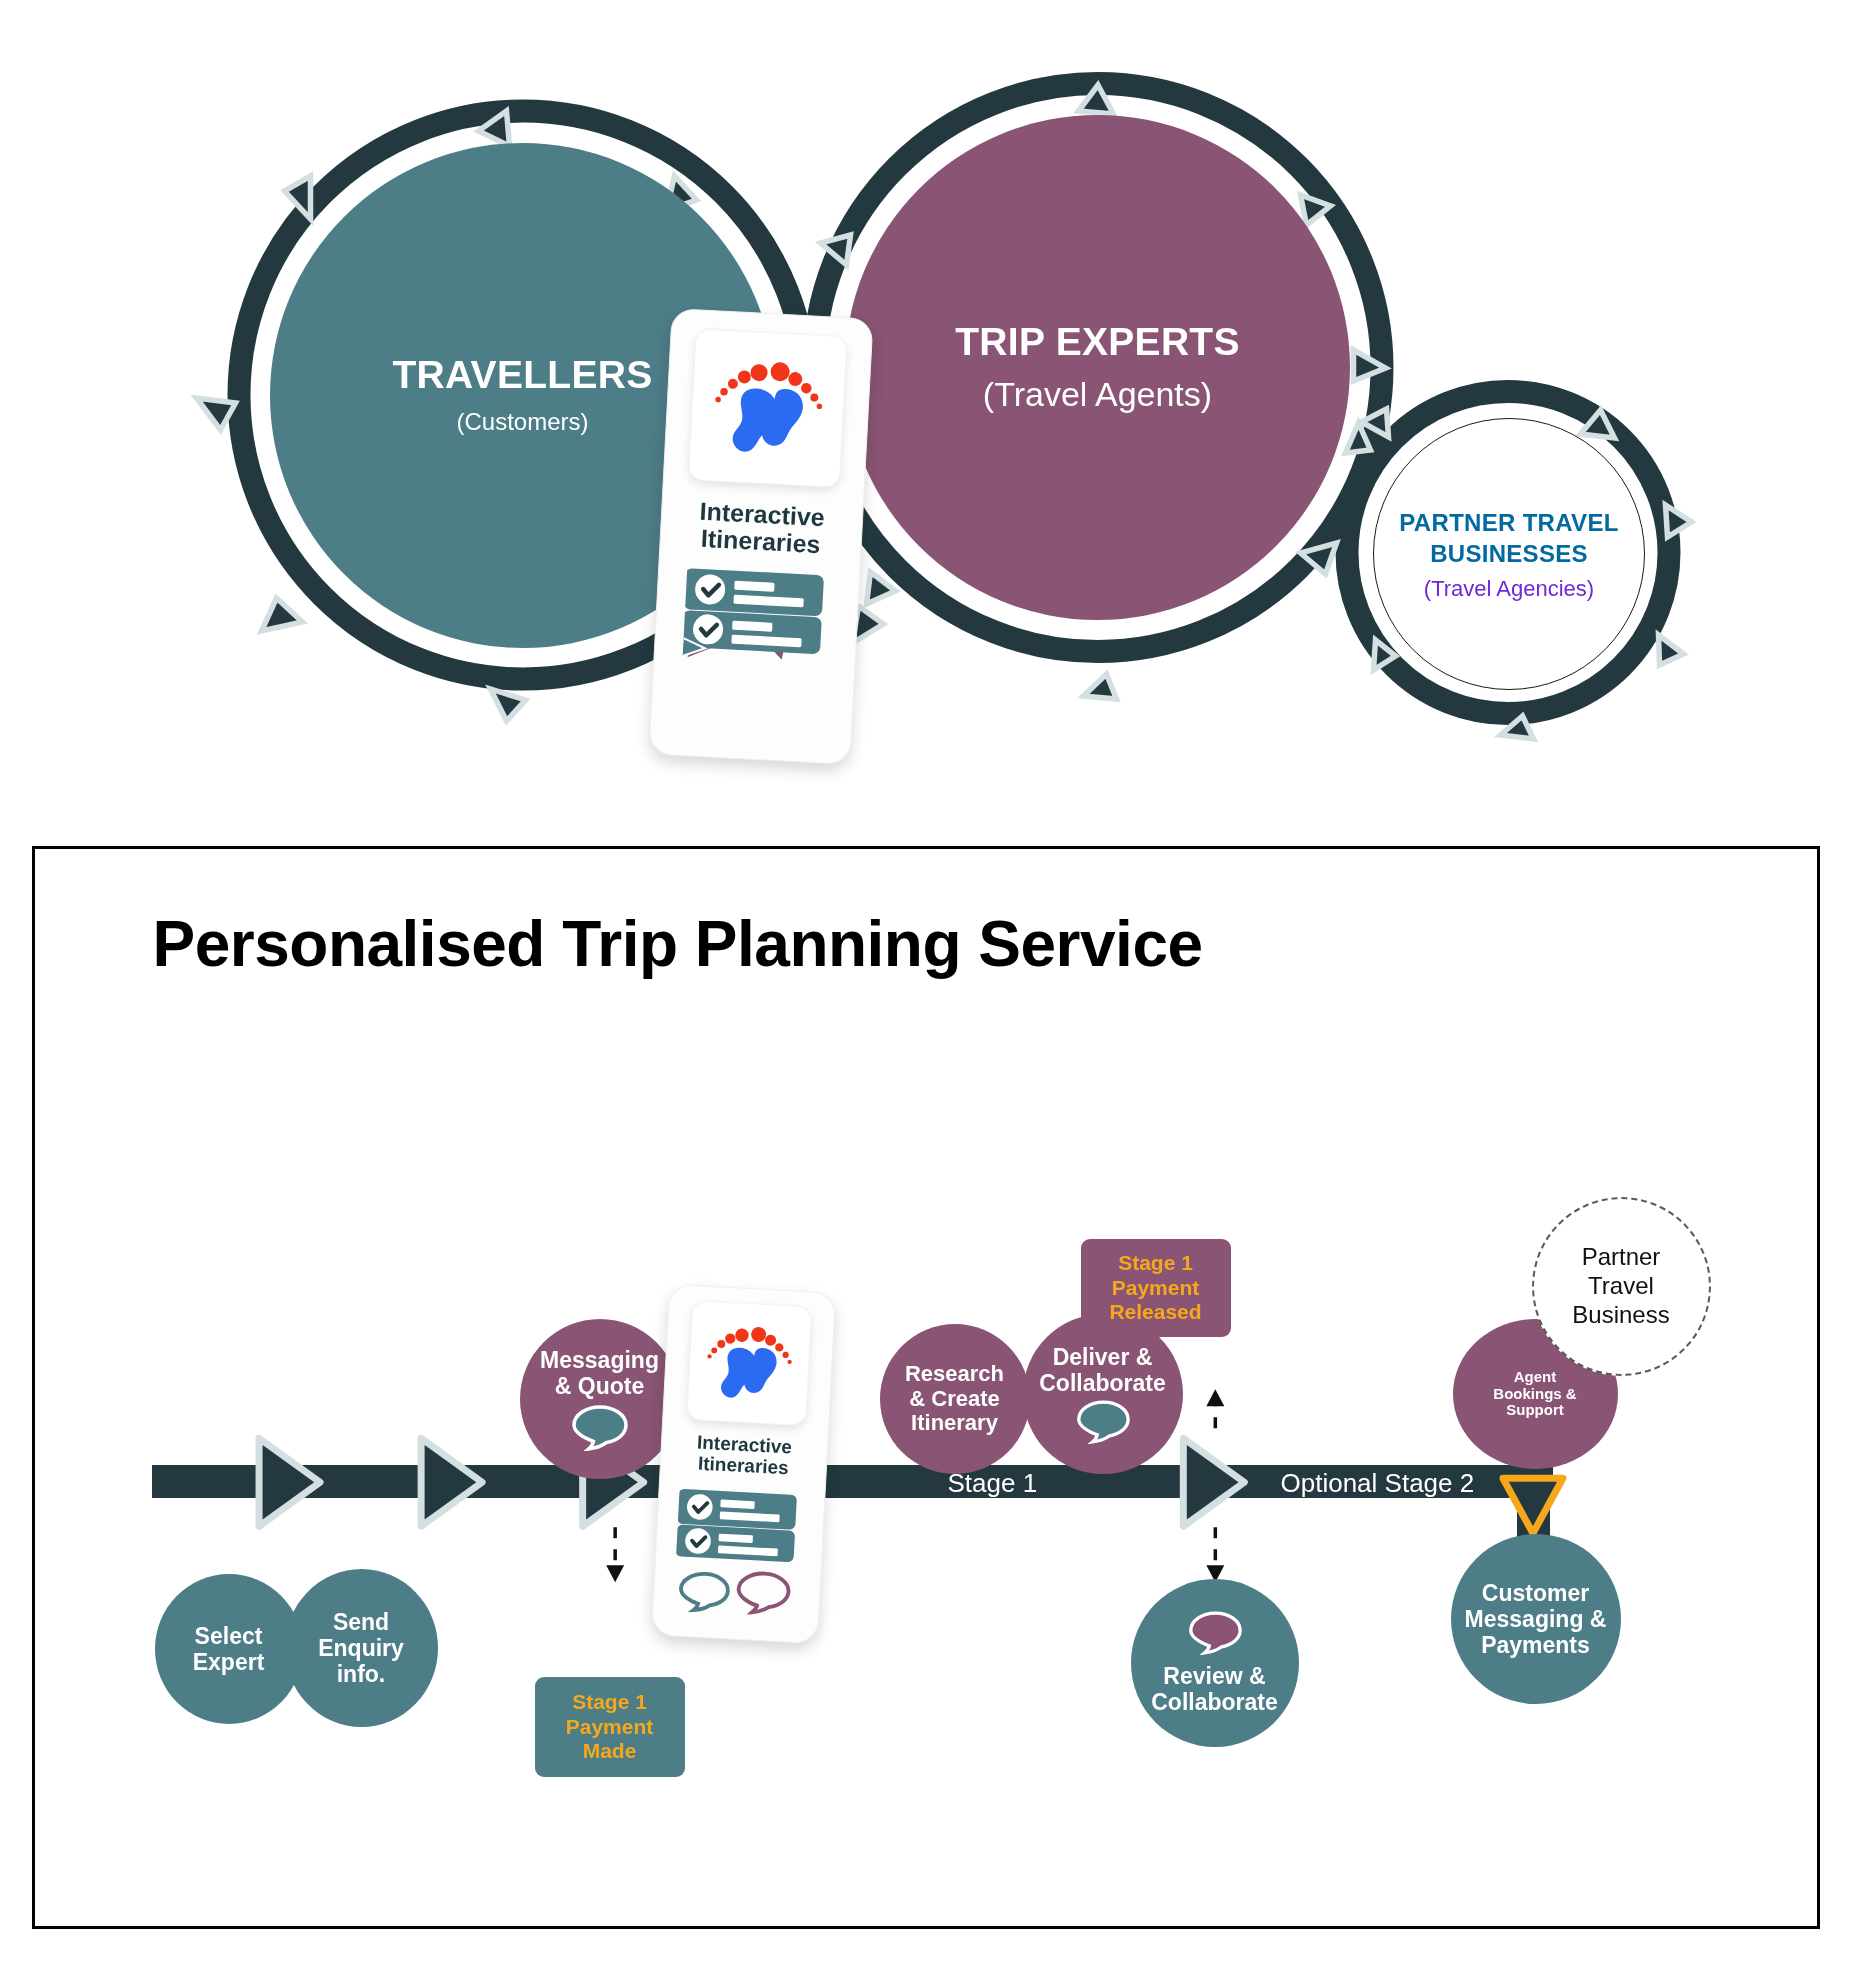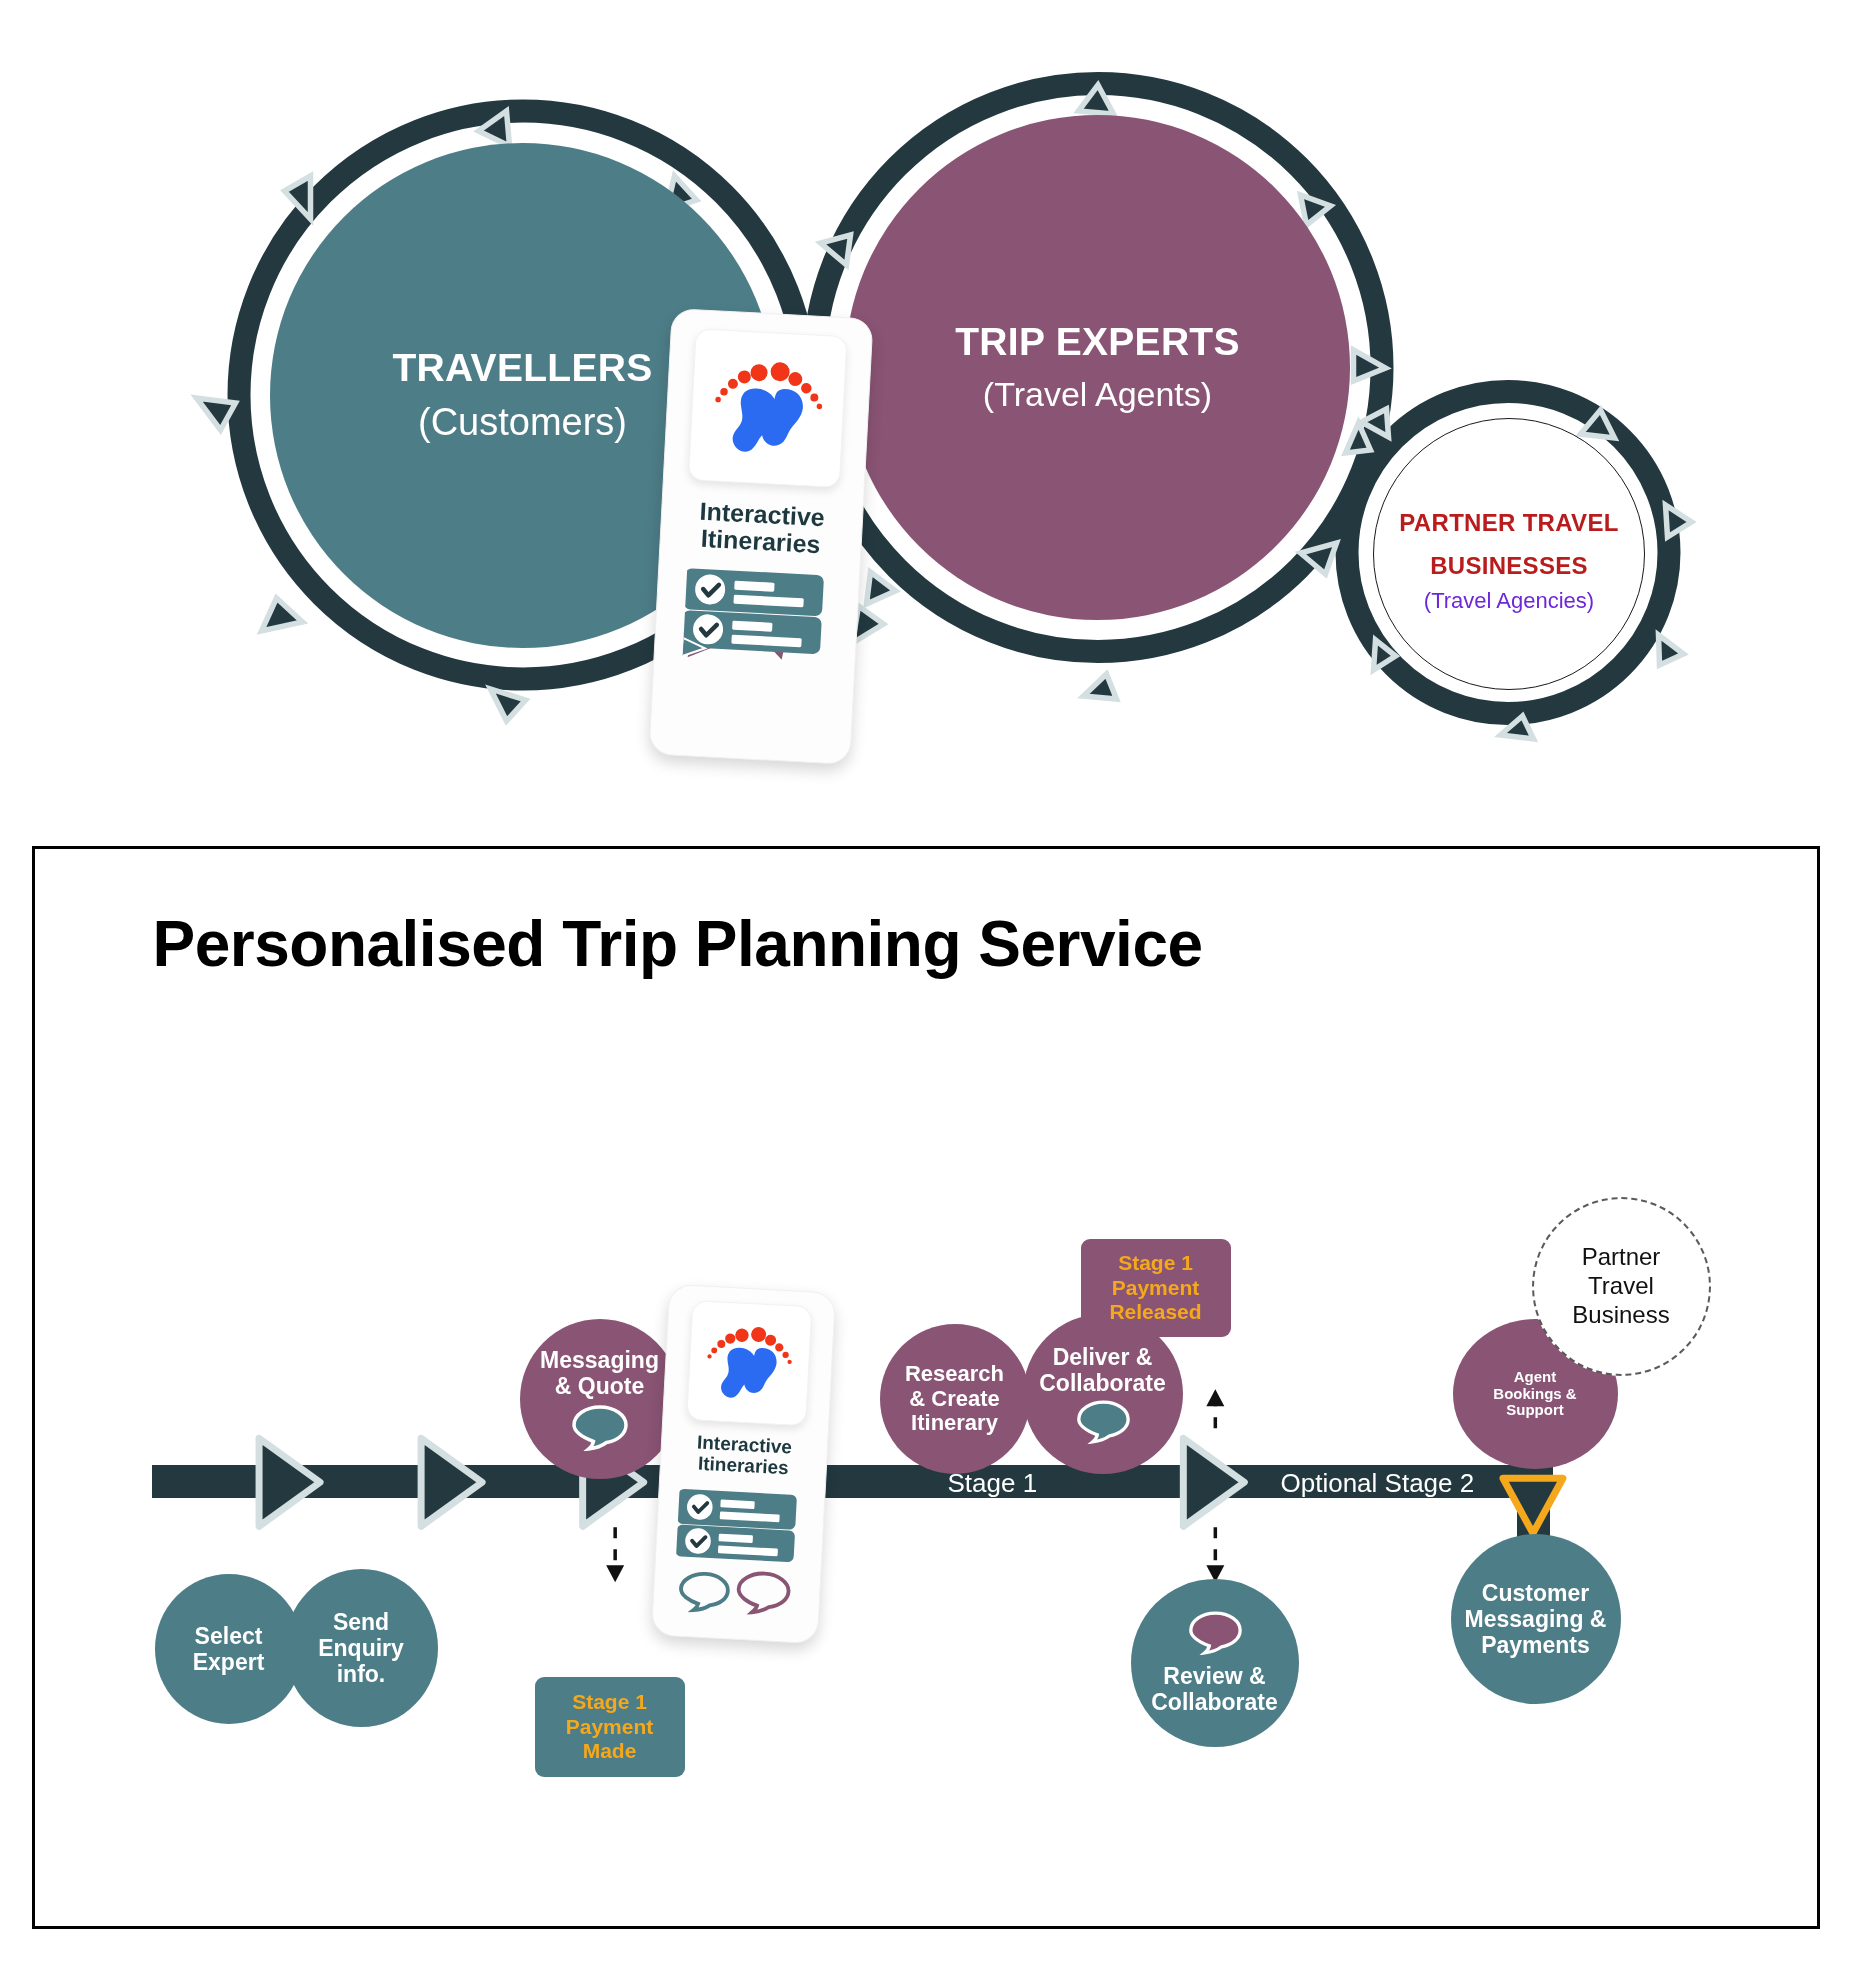--- a/index.html
+++ b/index.html
@@ -18,24 +18,24 @@
 
   #travellers-circle{left:270px;top:143px;width:505px;height:505px;background:#4d7d87;}
   #trip-experts-circle{left:845px;top:115px;width:505px;height:505px;background:#8a5474;}
   #partner-circle{left:1373px;top:418px;width:270px;height:270px;background:#ffffff;
                   border:1.5px solid #1a1a1a;}
 
   .circ-title{font-weight:bold;letter-spacing:0.3px;line-height:1.05;}
   .circ-sub{font-weight:normal;line-height:1.1;}
 
   #travellers-circle .circ-title{color:#fff;font-size:39px;margin-bottom:13px;}
-  #travellers-circle .circ-sub{color:#fff;font-size:38px;}
+  #travellers-circle .circ-sub{color:#fff;font-size:24px;}
   #trip-experts-circle .circ-title{color:#fff;font-size:39px;margin-bottom:13px;}
   #trip-experts-circle .circ-sub{color:#fff;font-size:34px;}
-  #partner-circle .circ-title{color:#b91c1c;font-size:24px;line-height:1.3;margin-top:12px;}
+  #partner-circle .circ-title{color:#0369a1;font-size:24px;line-height:1.3;}
   #partner-circle .circ-sub{color:#6d28d9;font-size:22px;margin-top:8px;}
 
   
   .phone{position:absolute;background:#fdfdfd;border-radius:23px;
          box-shadow:0 7px 15px rgba(0,0,0,.16);border:1.5px solid #f0f0f0;
          display:flex;flex-direction:column;align-items:center;}
   #phone-top{left:660px;top:313px;width:200px;height:445px;transform:rotate(3deg);}
   #phone-bottom{left:660px;top:1288px;width:165px;height:350px;transform:rotate(3deg);}
 
   .phone-logo-card{background:#fff;border-radius:15px;box-shadow:0 4px 9px rgba(0,0,0,.10);

